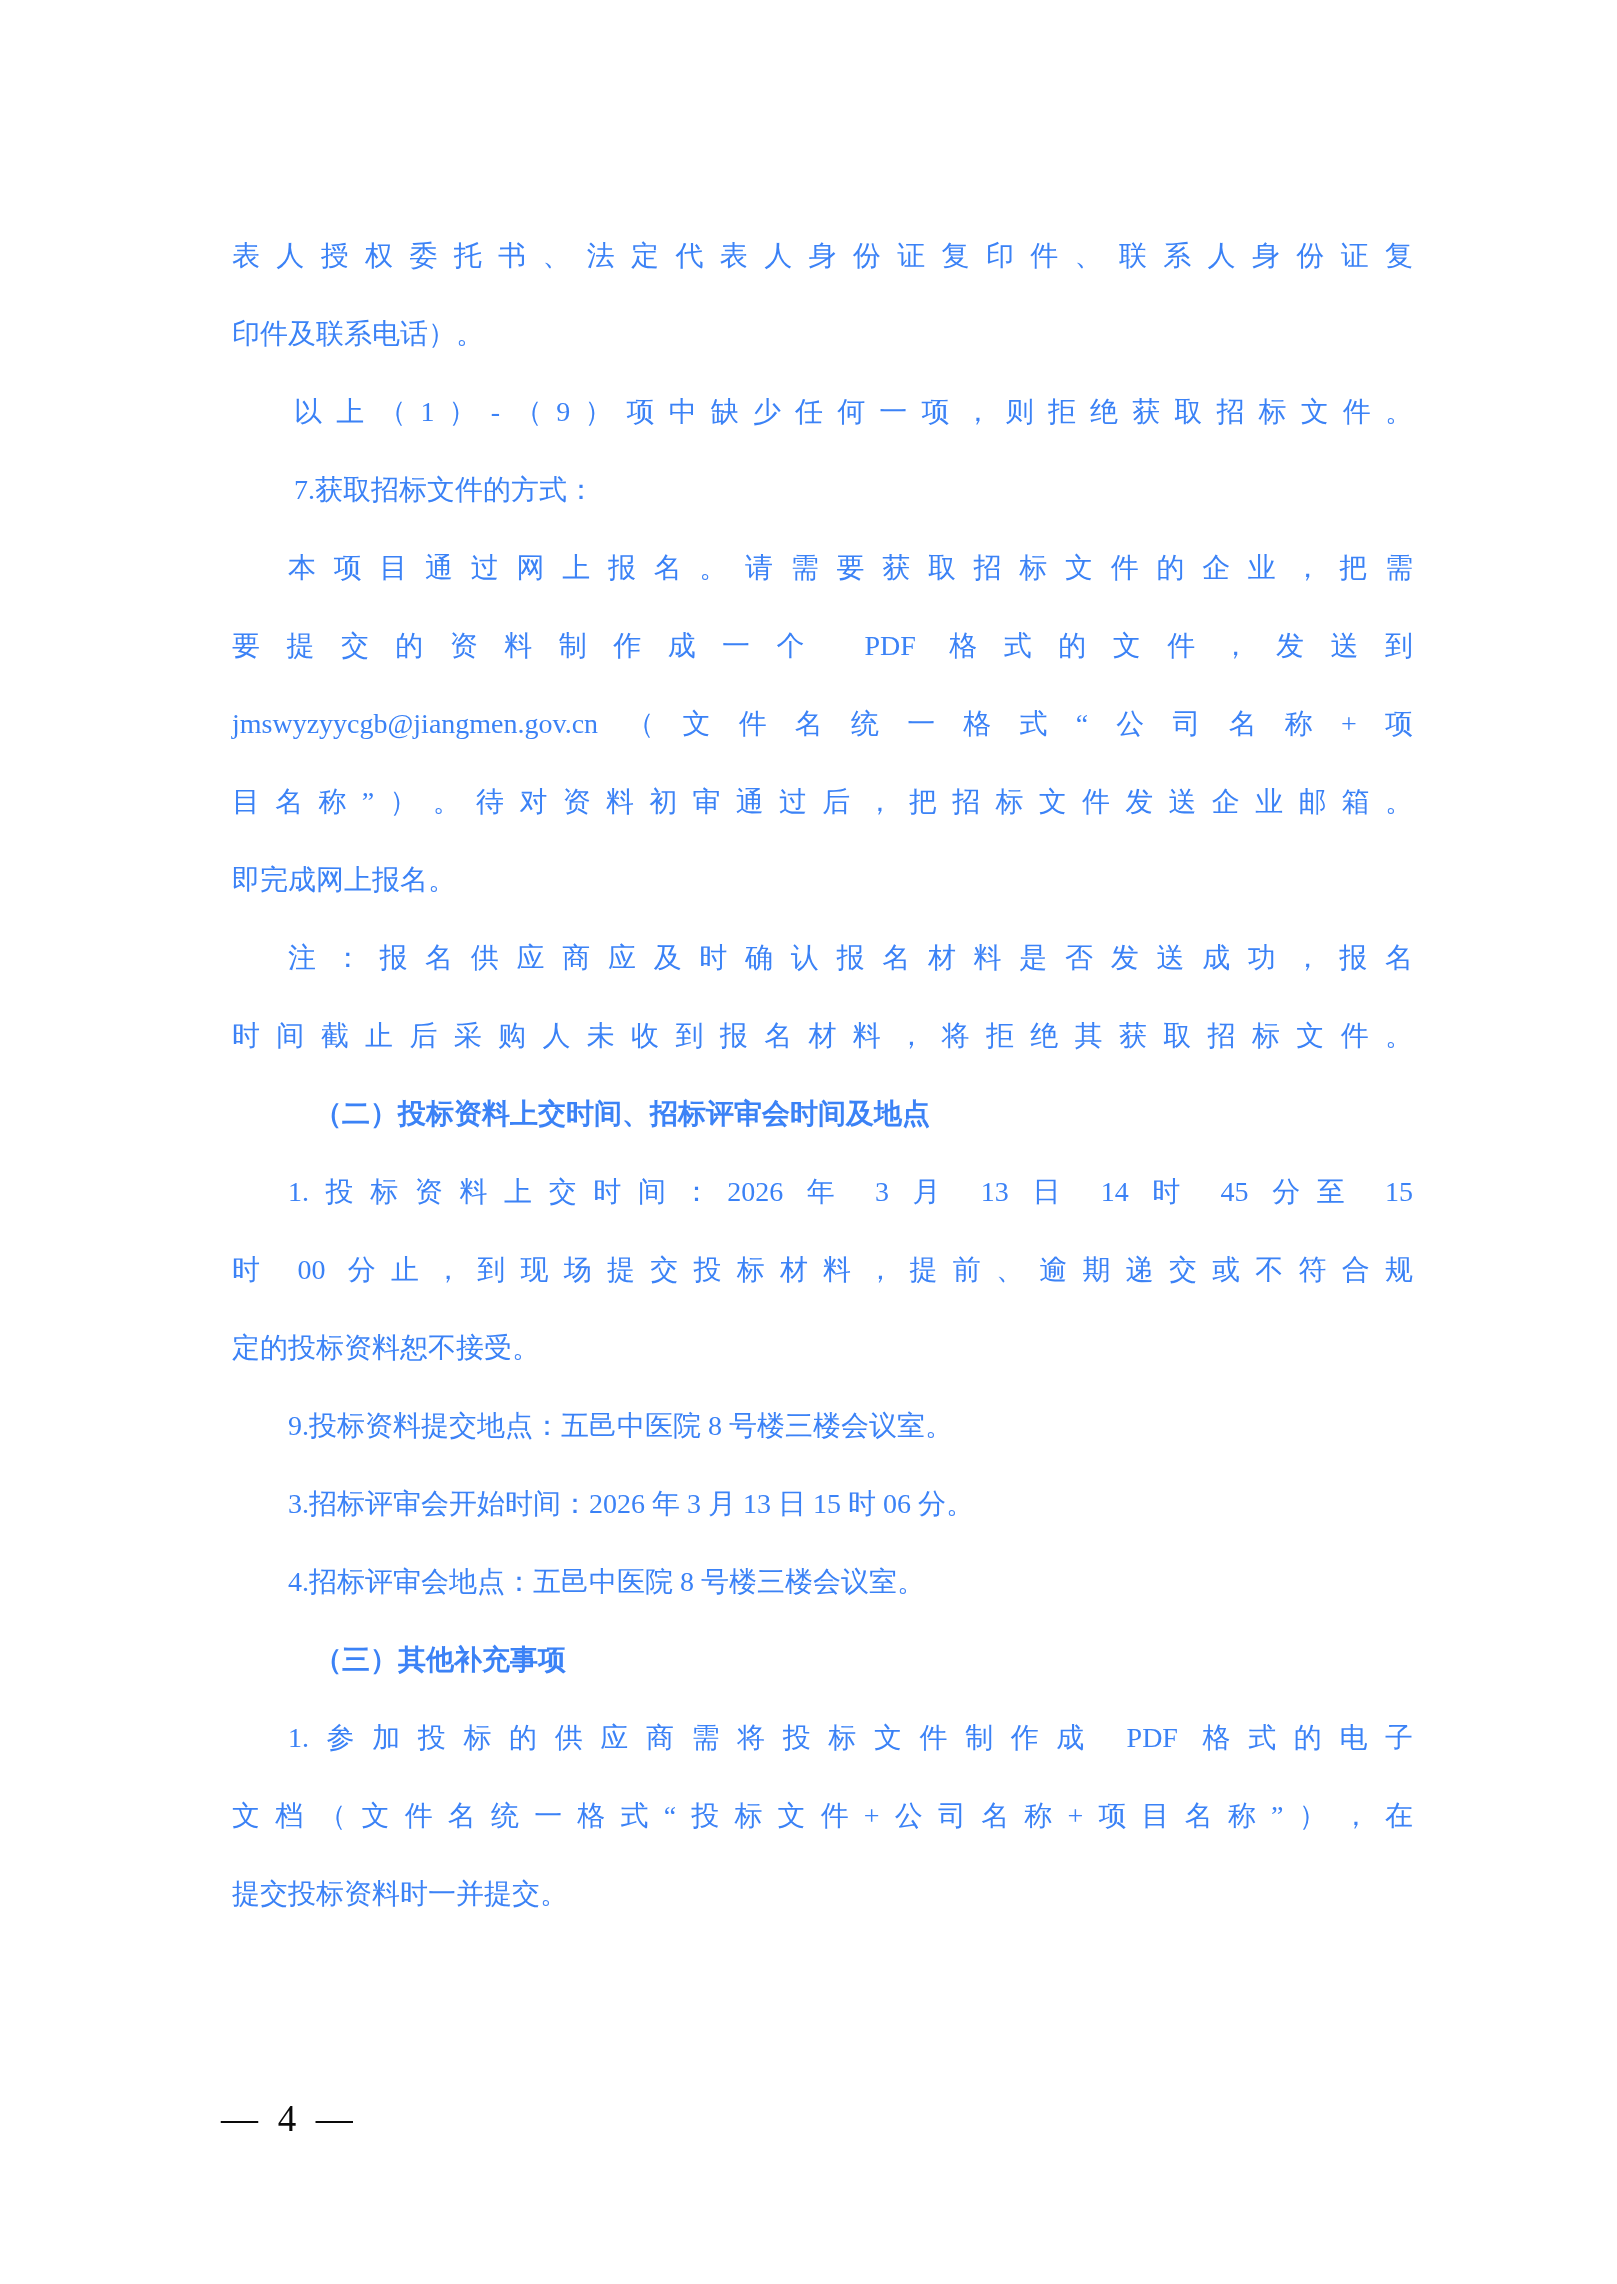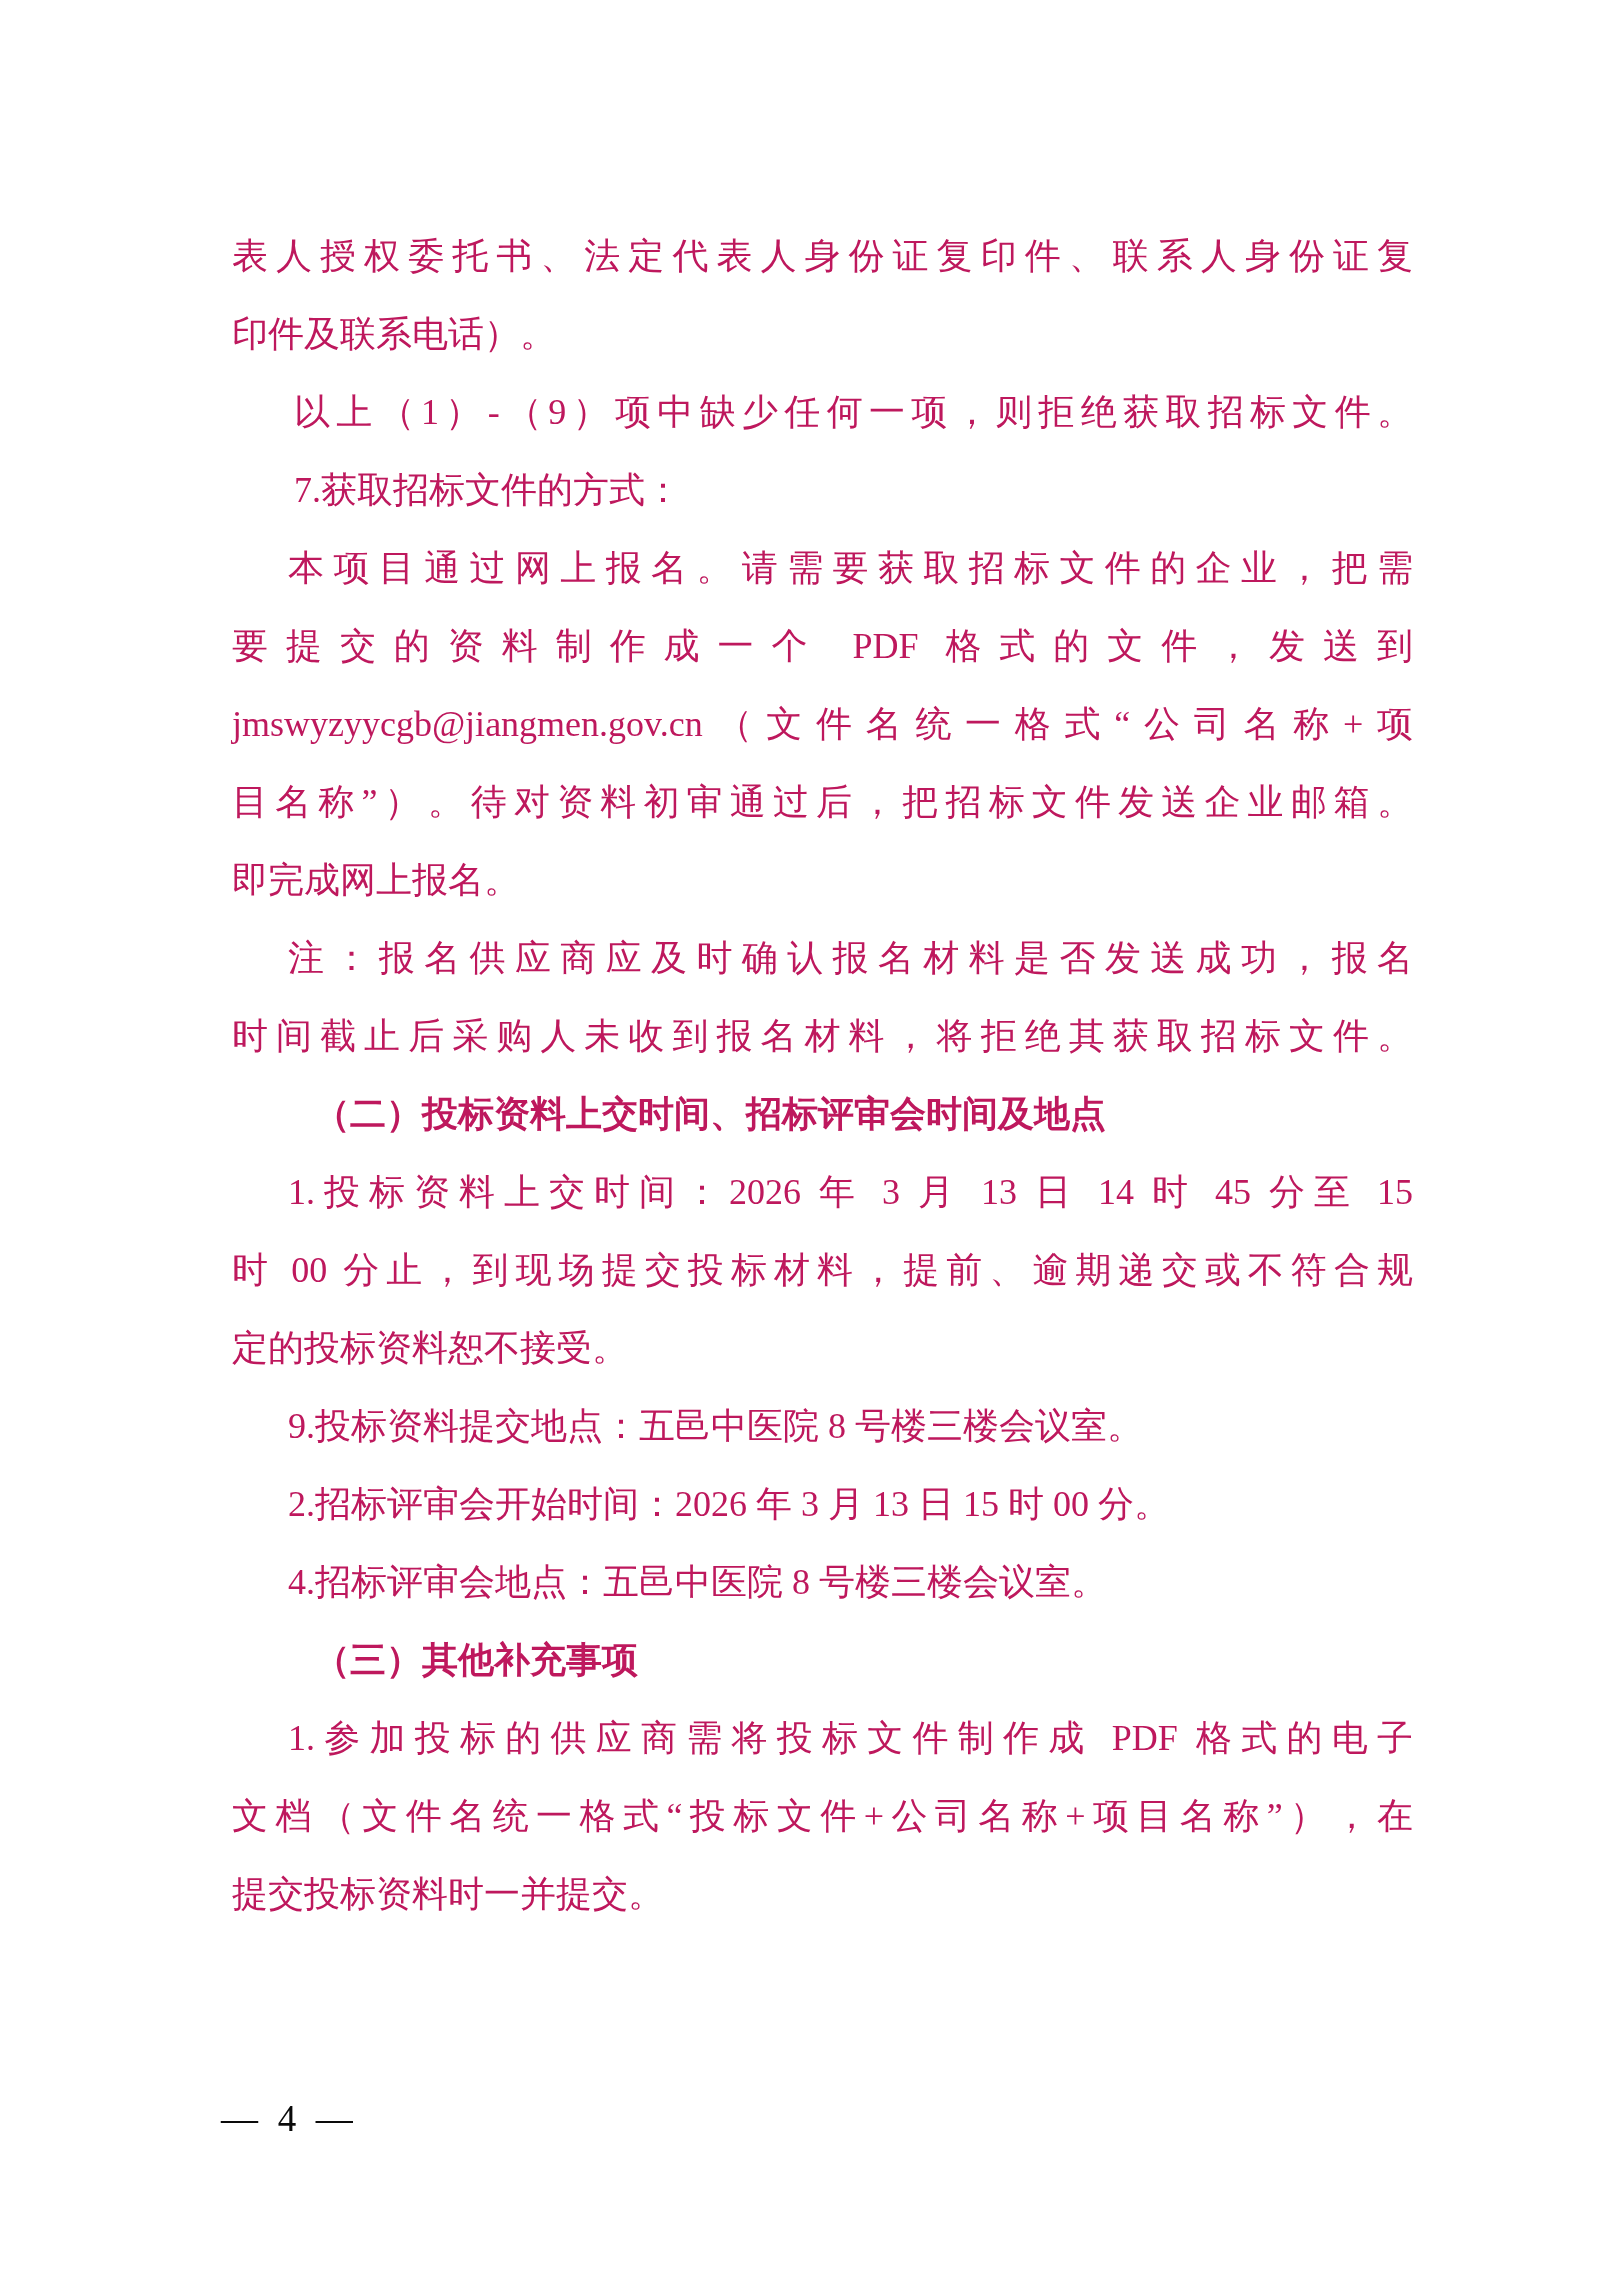--- a/index.html
+++ b/index.html
@@ -16,26 +16,26 @@
     color: #0a0a0a;
     overflow: hidden;
   }
   .content {
     position: absolute;
     left: 232px;
     top: 217px;
     width: 1181px;
   }
   .line {
-    font-size: 36px;
+    font-size: 28px;
     height: 78px;
     line-height: 78px;
     text-align: left;
     white-space: normal;
-    color: #be185d;
+    color: #3b82f6;
   }
   
   .j {
     text-align: justify;
     text-align-last: justify;
   }
   
   .ind  { margin-left: 56px; }  
   .ind1 { margin-left: 62px;  }  
   .ind2 { margin-left: 82px; }  
@@ -64,21 +64,21 @@
     <div class="line j">jmswyzyycgb@jiangmen.gov.cn（文件名统一格式“公司名称+项</div>
     <div class="line j">目名称”）。待对资料初审通过后，把招标文件发送企业邮箱。</div>
     <div class="line">即完成网上报名。</div>
     <div class="line j ind">注：报名供应商应及时确认报名材料是否发送成功，报名</div>
     <div class="line j">时间截止后采购人未收到报名材料，将拒绝其获取招标文件。</div>
     <div class="line b ind2">（二）投标资料上交时间、招标评审会时间及地点</div>
     <div class="line j ind">1.投标资料上交时间：2026 年 3 月 13 日 14 时 45 分至 15</div>
     <div class="line j">时 00 分止，到现场提交投标材料，提前、逾期递交或不符合规</div>
     <div class="line">定的投标资料恕不接受。</div>
     <div class="line ind">9.投标资料提交地点：五邑中医院 8 号楼三楼会议室。</div>
-    <div class="line ind">2.招标评审会开始时间：2026 年 3 月 13 日 15 时 00 分。</div>
+    <div class="line ind">3.招标评审会开始时间：2026 年 3 月 13 日 15 时 06 分。</div>
     <div class="line ind">4.招标评审会地点：五邑中医院 8 号楼三楼会议室。</div>
     <div class="line b ind2">（三）其他补充事项</div>
     <div class="line j ind">1.参加投标的供应商需将投标文件制作成 PDF 格式的电子</div>
     <div class="line j">文档（文件名统一格式“投标文件+公司名称+项目名称”），在</div>
     <div class="line">提交投标资料时一并提交。</div>
   </div>
 
   <div class="pageno">— 4 —</div>
 </div>
 

